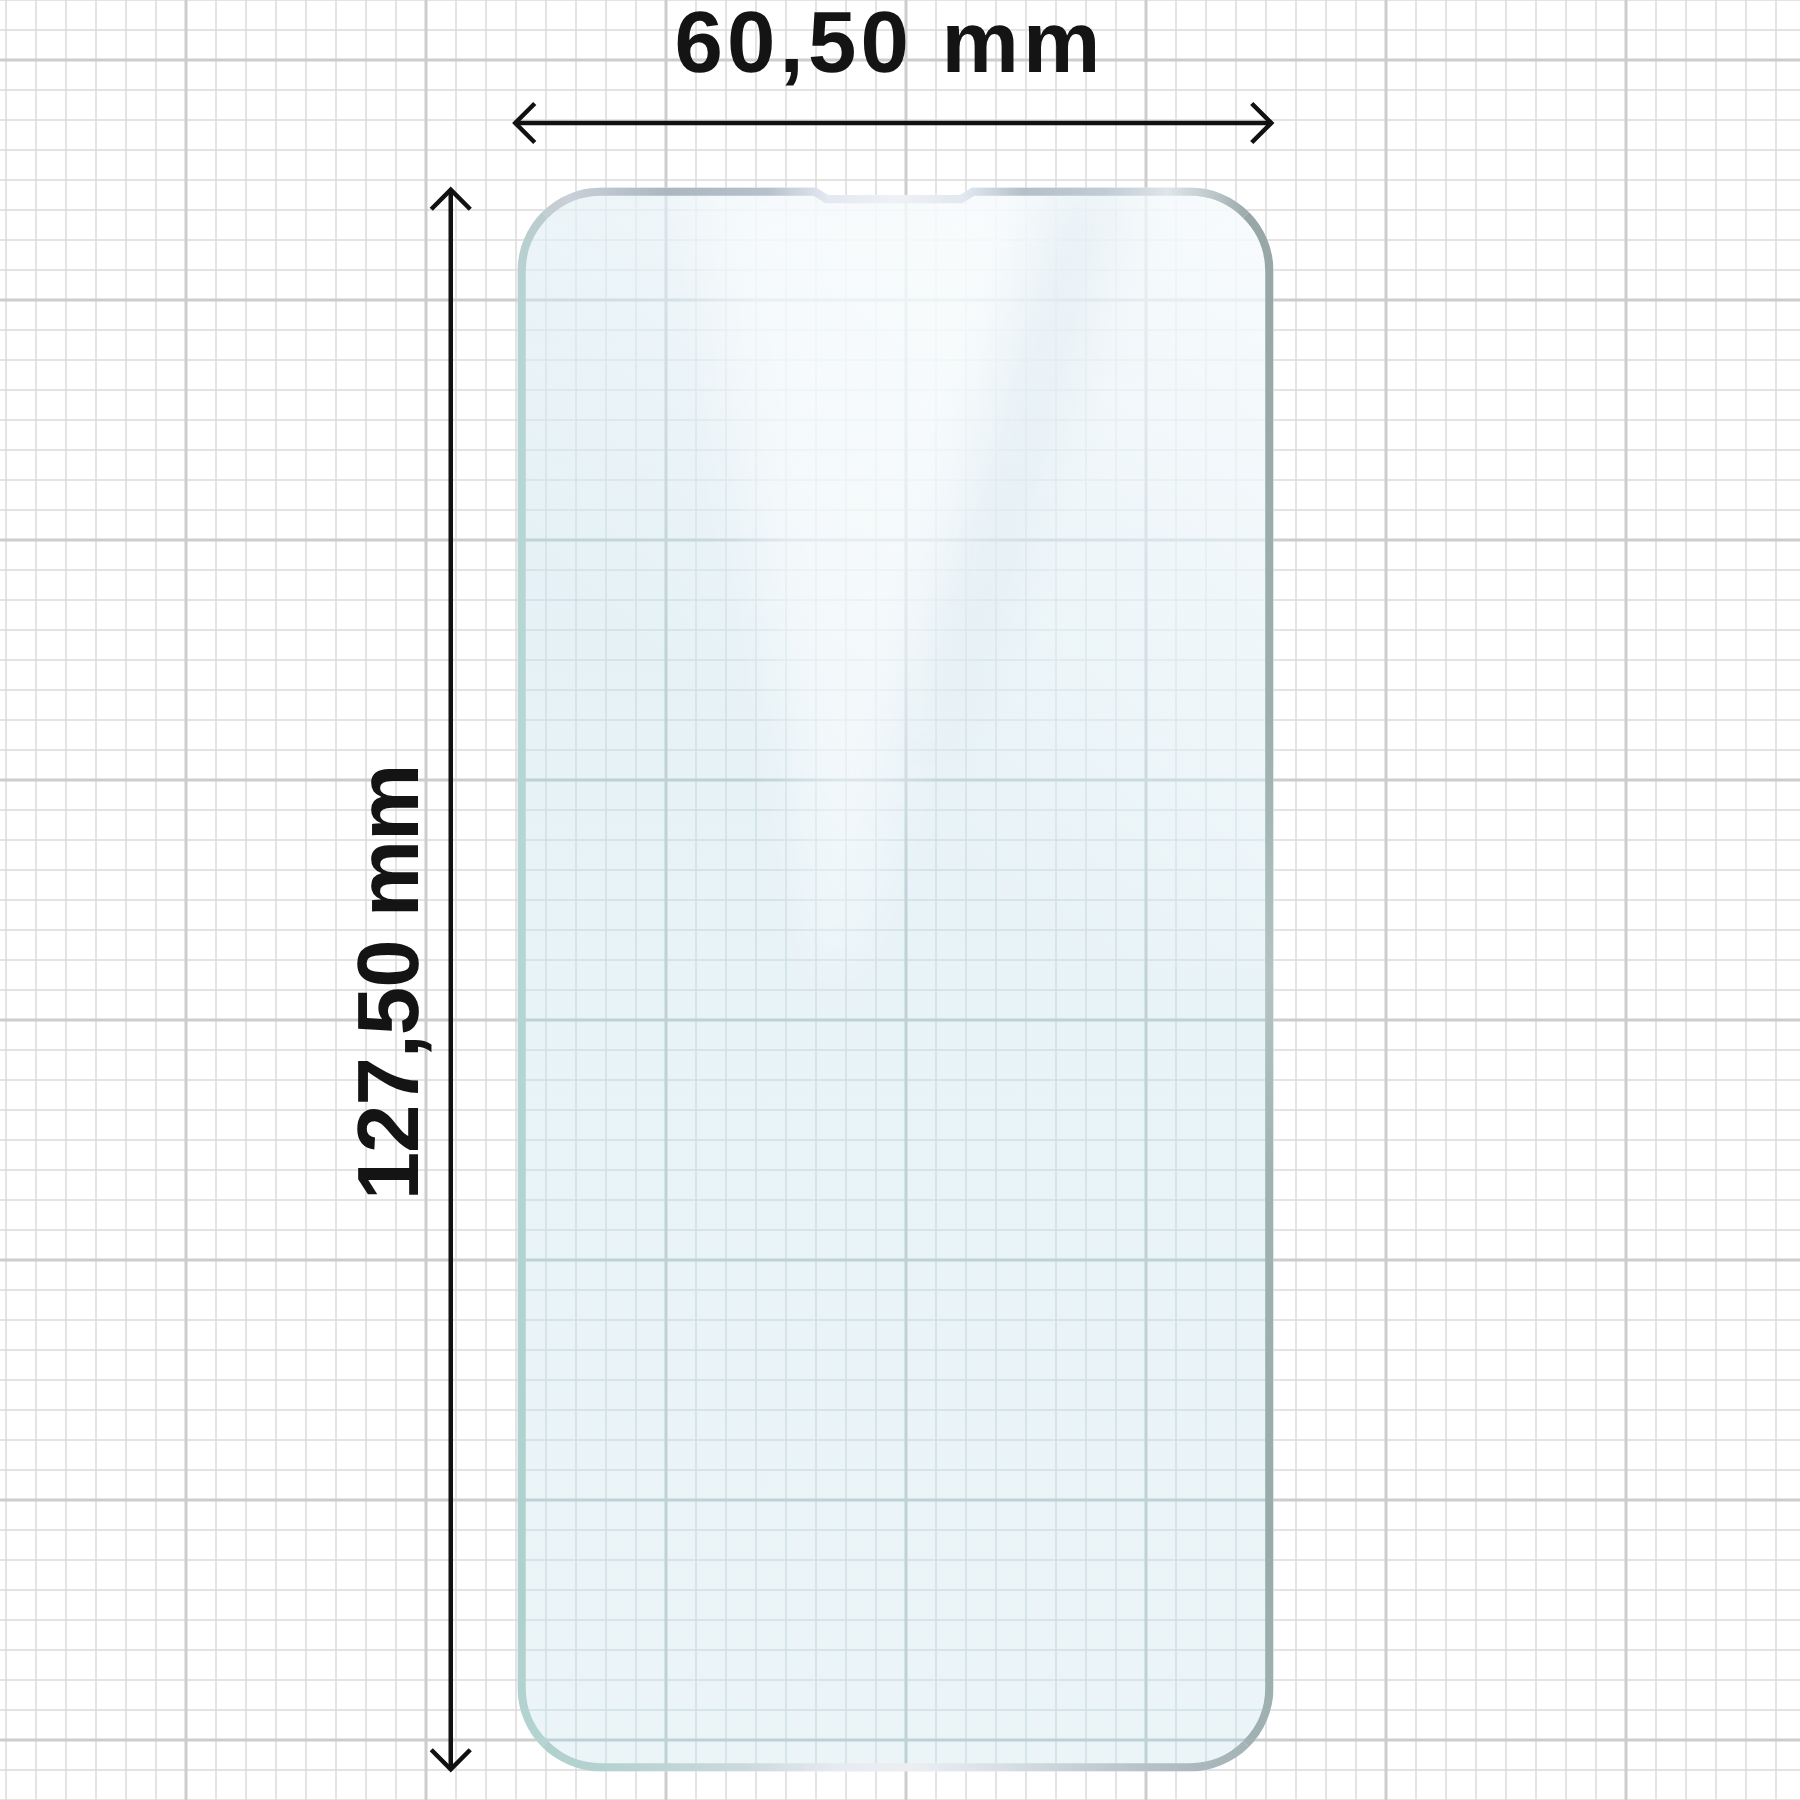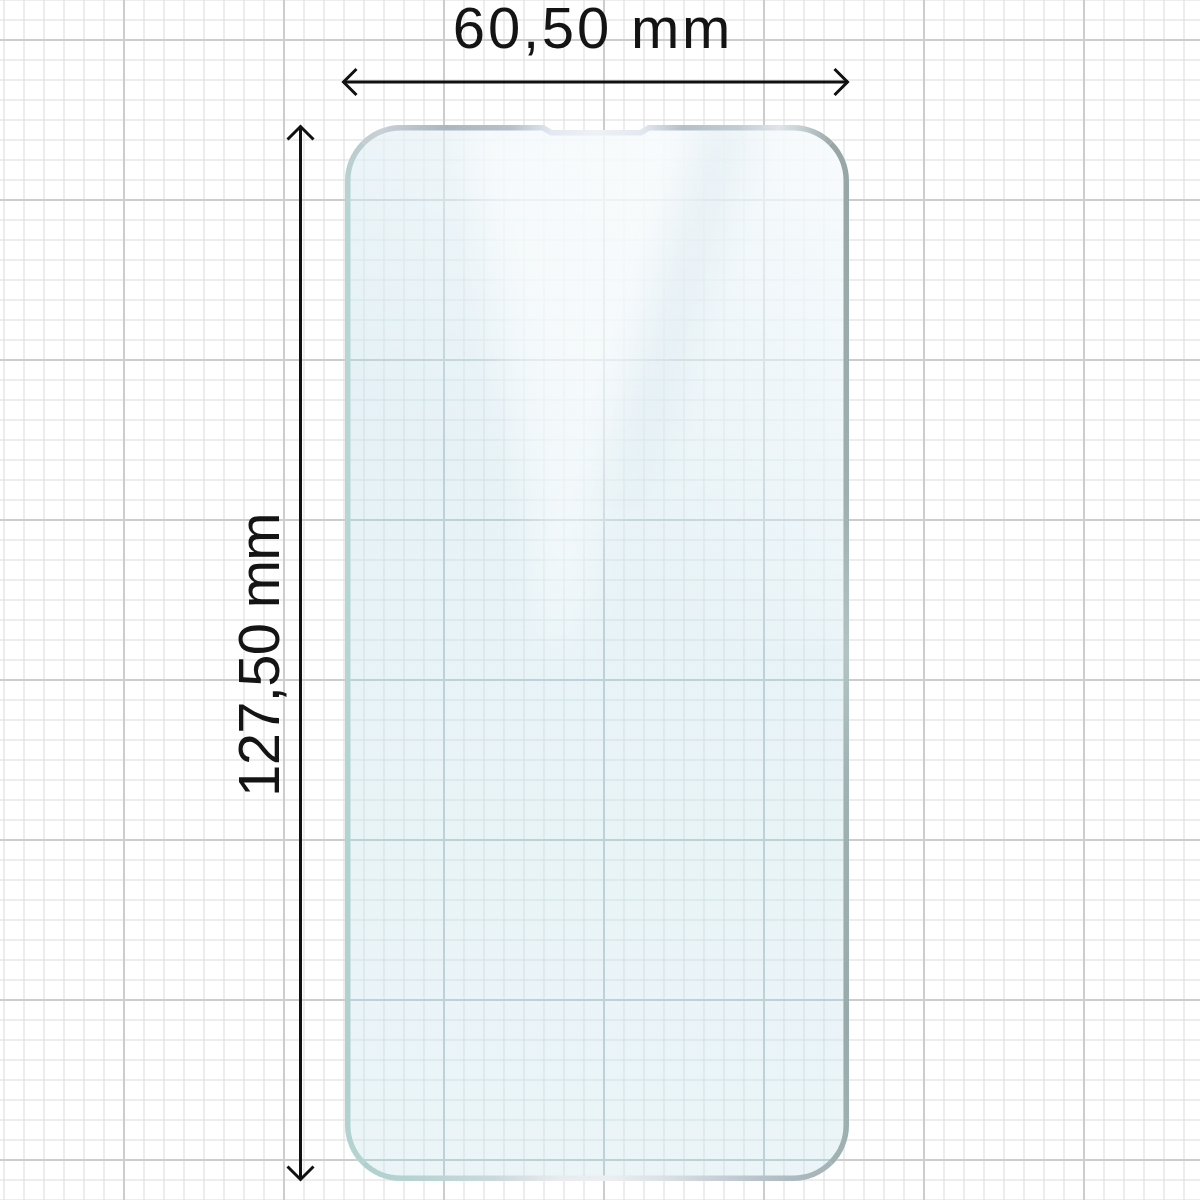--- a/index.html
+++ b/index.html
@@ -1,17 +1,17 @@
 <!DOCTYPE html>
 <html><head>
 <meta charset="utf-8">
 <style>
   html,body{margin:0;padding:0;background:#ffffff;}
   .page{position:relative;width:1200px;height:1200px;overflow:hidden;background:#ffffff;
-        font-family:"Liberation Sans", sans-serif;}
+        font-family:"Liberation Sans", sans-serif;font-weight:bold;}
   svg{filter:blur(0.45px);}
 </style>
 </head>
 <body>
 <div class="page">
 <svg width="1200" height="1200" viewBox="0 0 1200 1200" xmlns="http://www.w3.org/2000/svg">
   <defs>
 
     <pattern id="grid" width="160" height="160" x="124" y="40" patternUnits="userSpaceOnUse">
       <path d="M20 0V160M40 0V160M60 0V160M80 0V160M100 0V160M120 0V160M140 0V160M0 20H160M0 40H160M0 60H160M0 80H160M0 100H160M0 120H160M0 140H160" stroke="#dbdbdb" stroke-width="1"></path>

